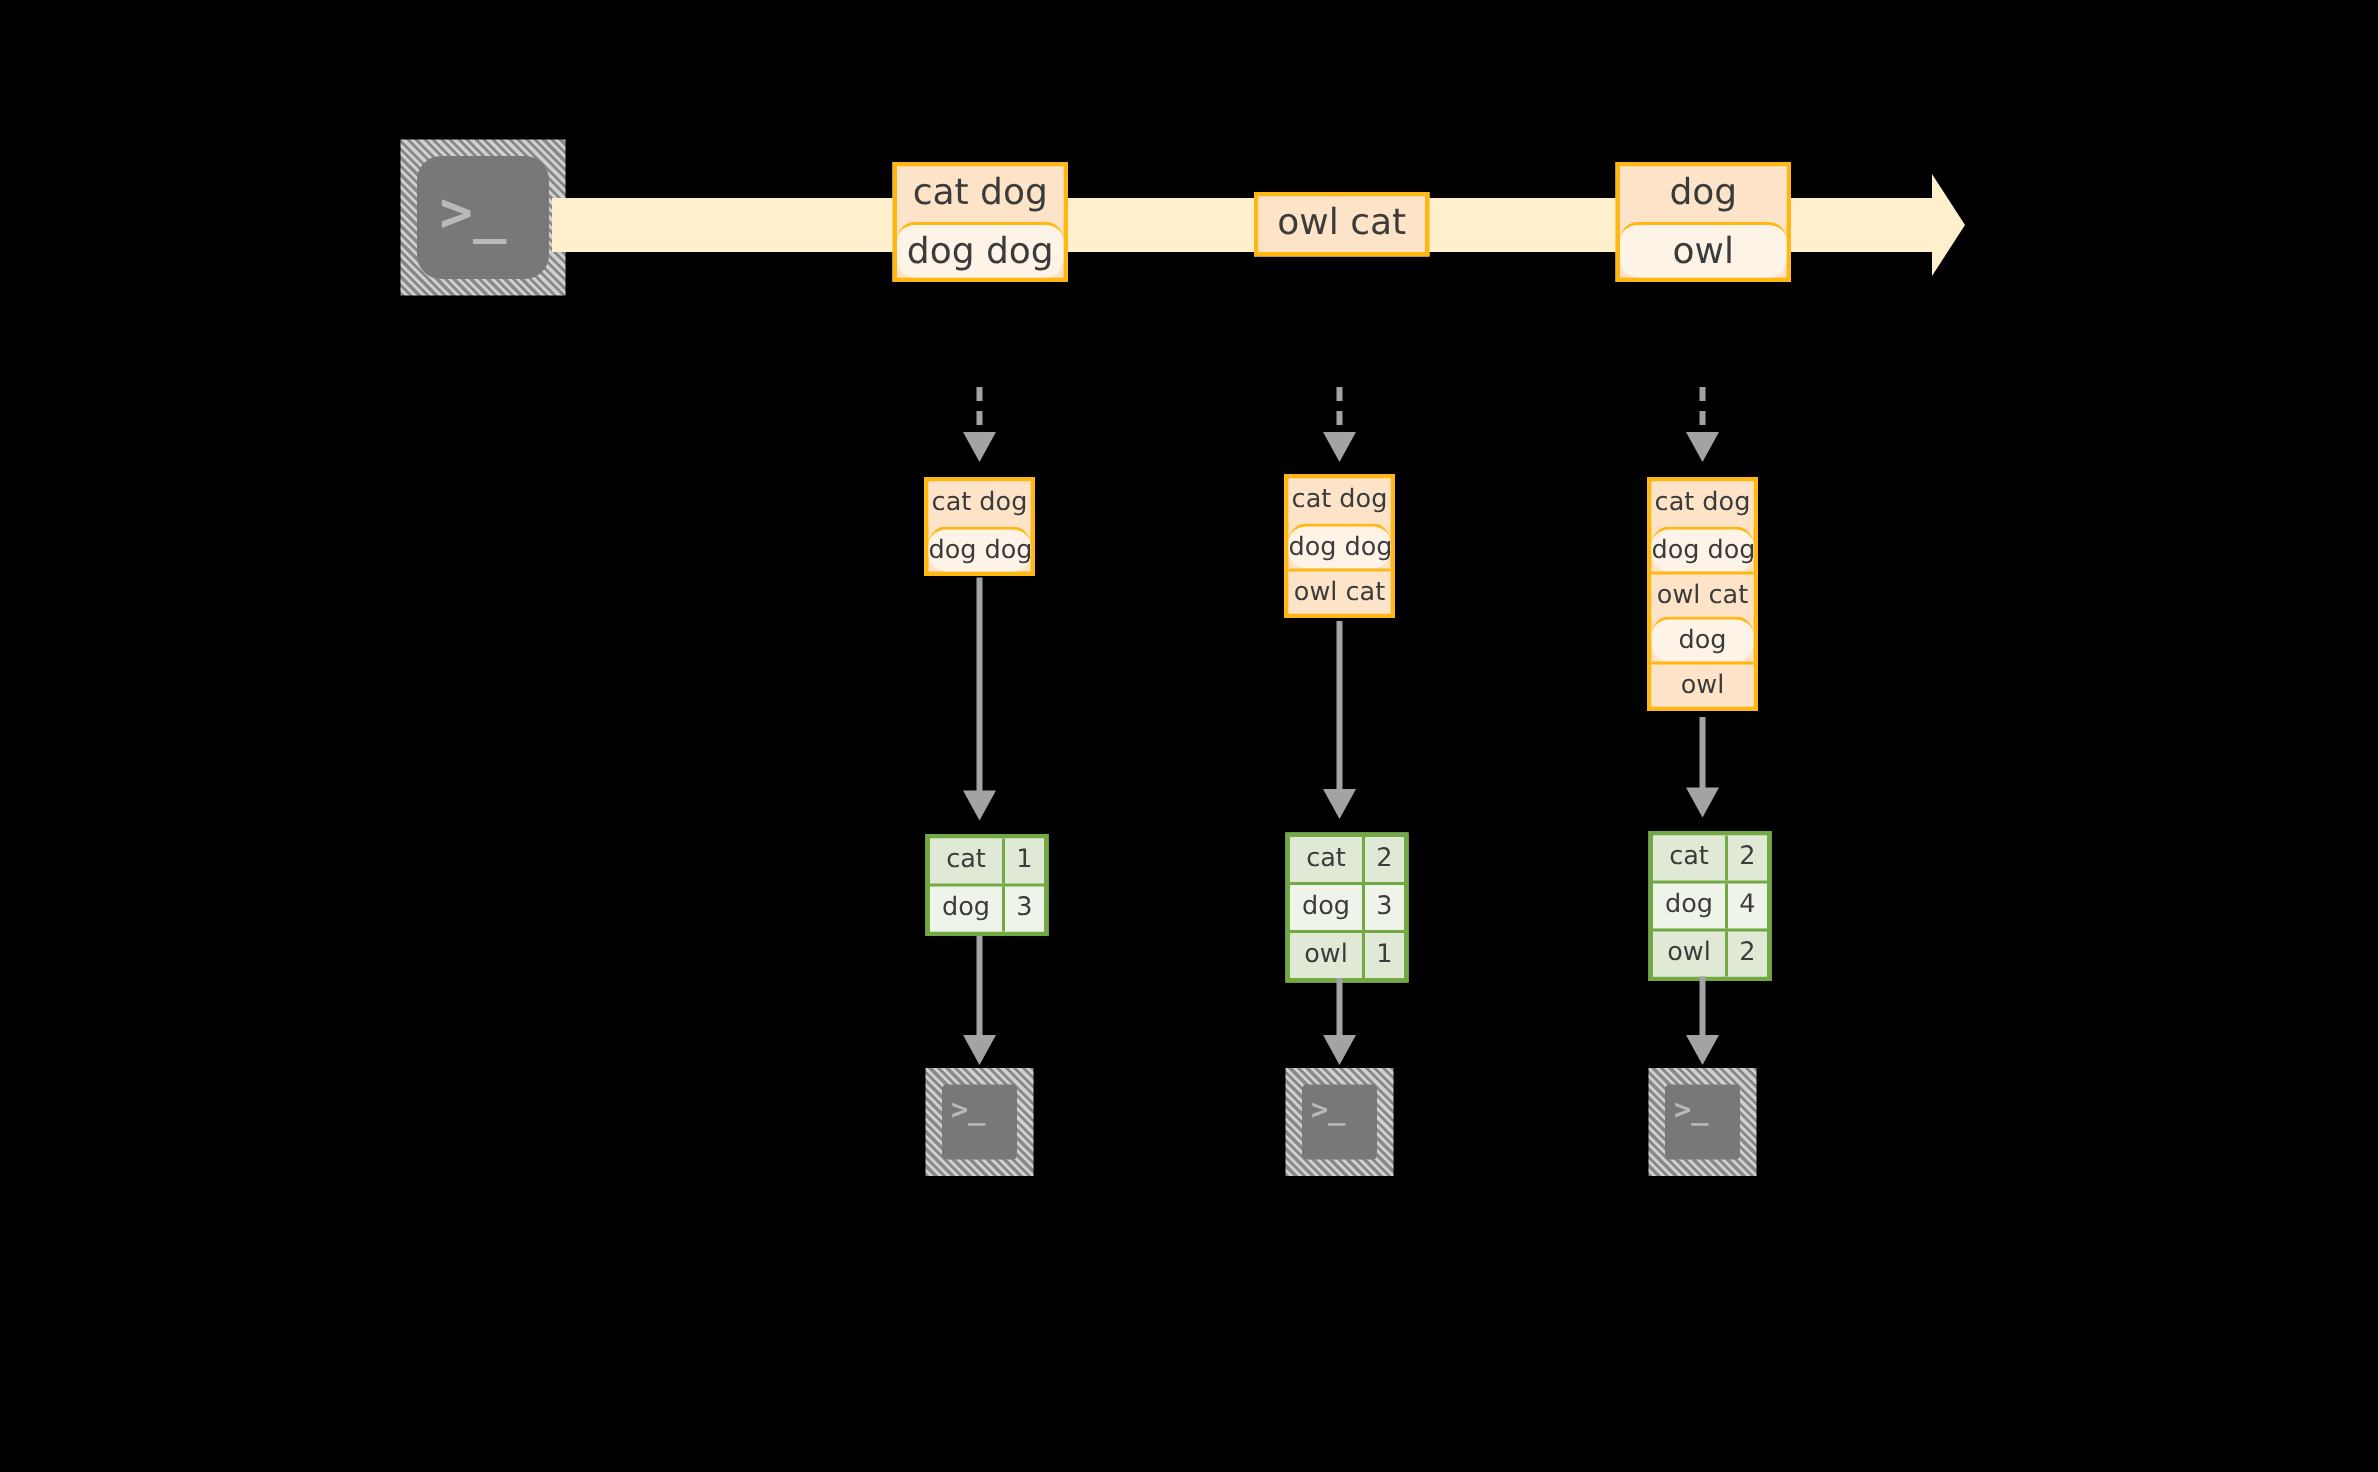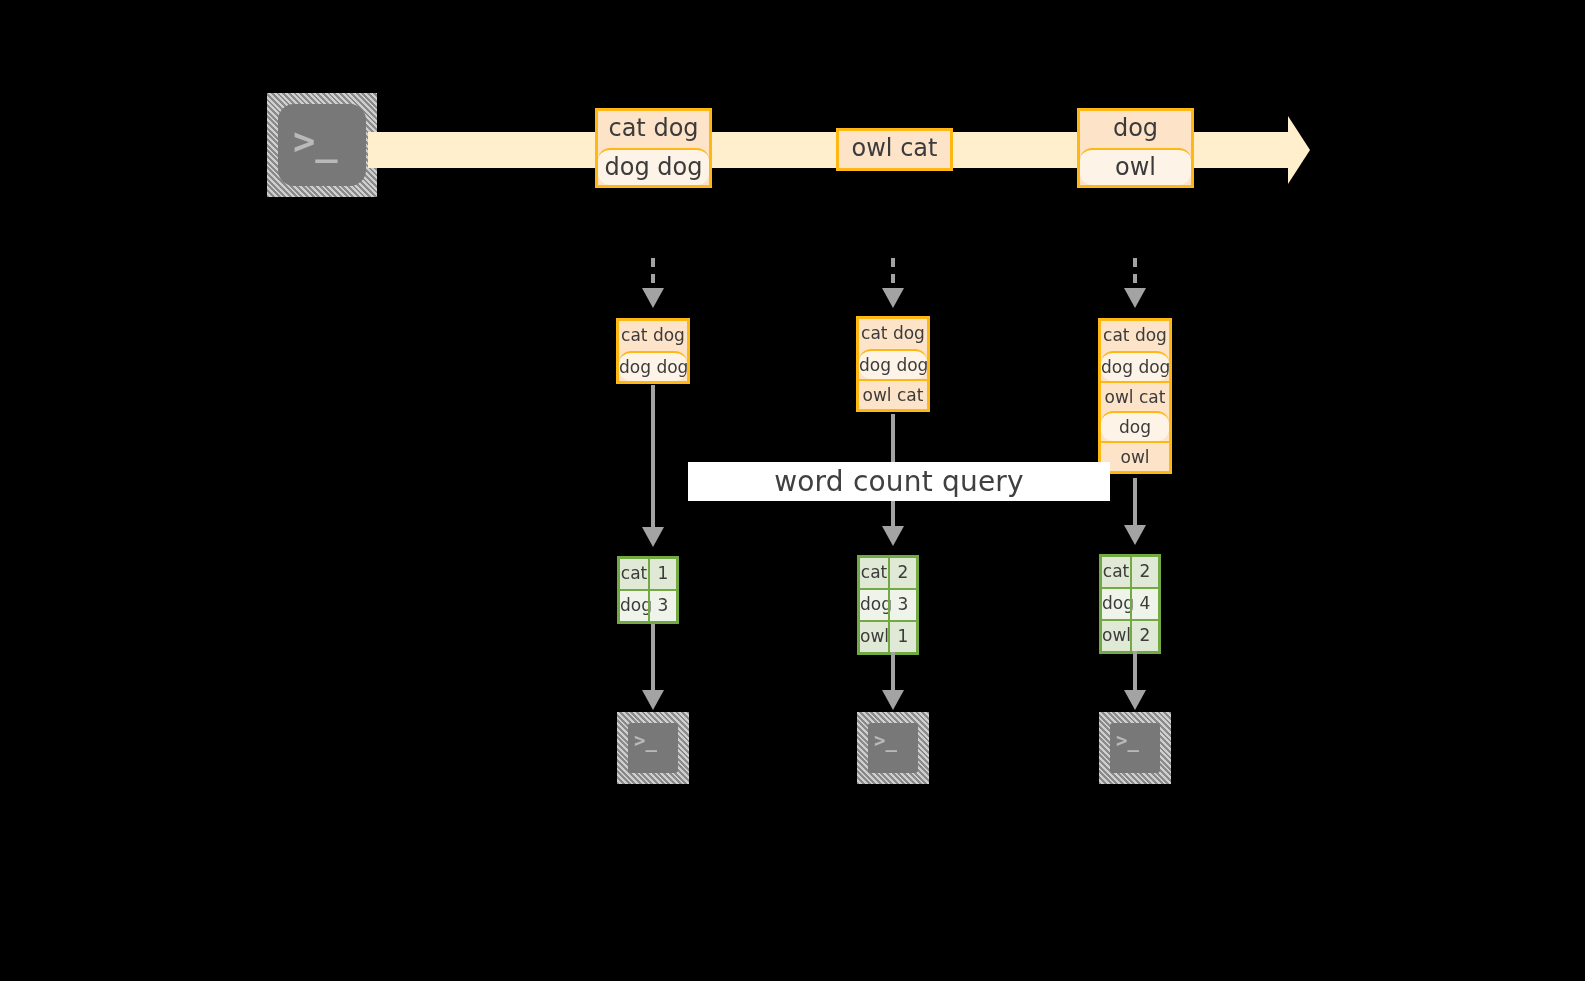--- a/index.html
+++ b/index.html
@@ -82,21 +82,21 @@
   }
   .kv-row { display: flex; }
   .kv-row + .kv-row { border-top: 2px solid #73A942; }
   .kv-row.alt { background: #EFF4EB; }
   .kv-row.dark { background: #DFE9D6; }
   .kv-key, .kv-val {
     height: 30px; line-height: 28px;
     font-size: 17px; color: #3b3b3b;
     text-align: center;
   }
-  .kv-key { width: 28px; }
+  .kv-key { width: 48px; }
   .kv-val { width: 28px; border-left: 2px solid #73A942; }
 
   
   .v-line {
     position: absolute;
     width: 4px;
     background: #A3A3A3;
   }
   .v-dash {
     position: absolute;
@@ -252,17 +252,14 @@
   </div>
 
   <div class="v-line" style="left:1133px; top:651px; height:41px;"></div>
   <div class="v-head" style="left:1124px; top:690px;"></div>
 
   <div class="terminal sq" style="left:1099px; top:712px; width:72px; height:72px;">
     <div class="inner"></div>
     <div class="prompt">&gt;_</div>
   </div>
 
-  <div id="query-banner">
-    <span class="label">word count query</span>
-  </div>
 
 </div>
 
 </body></html>

